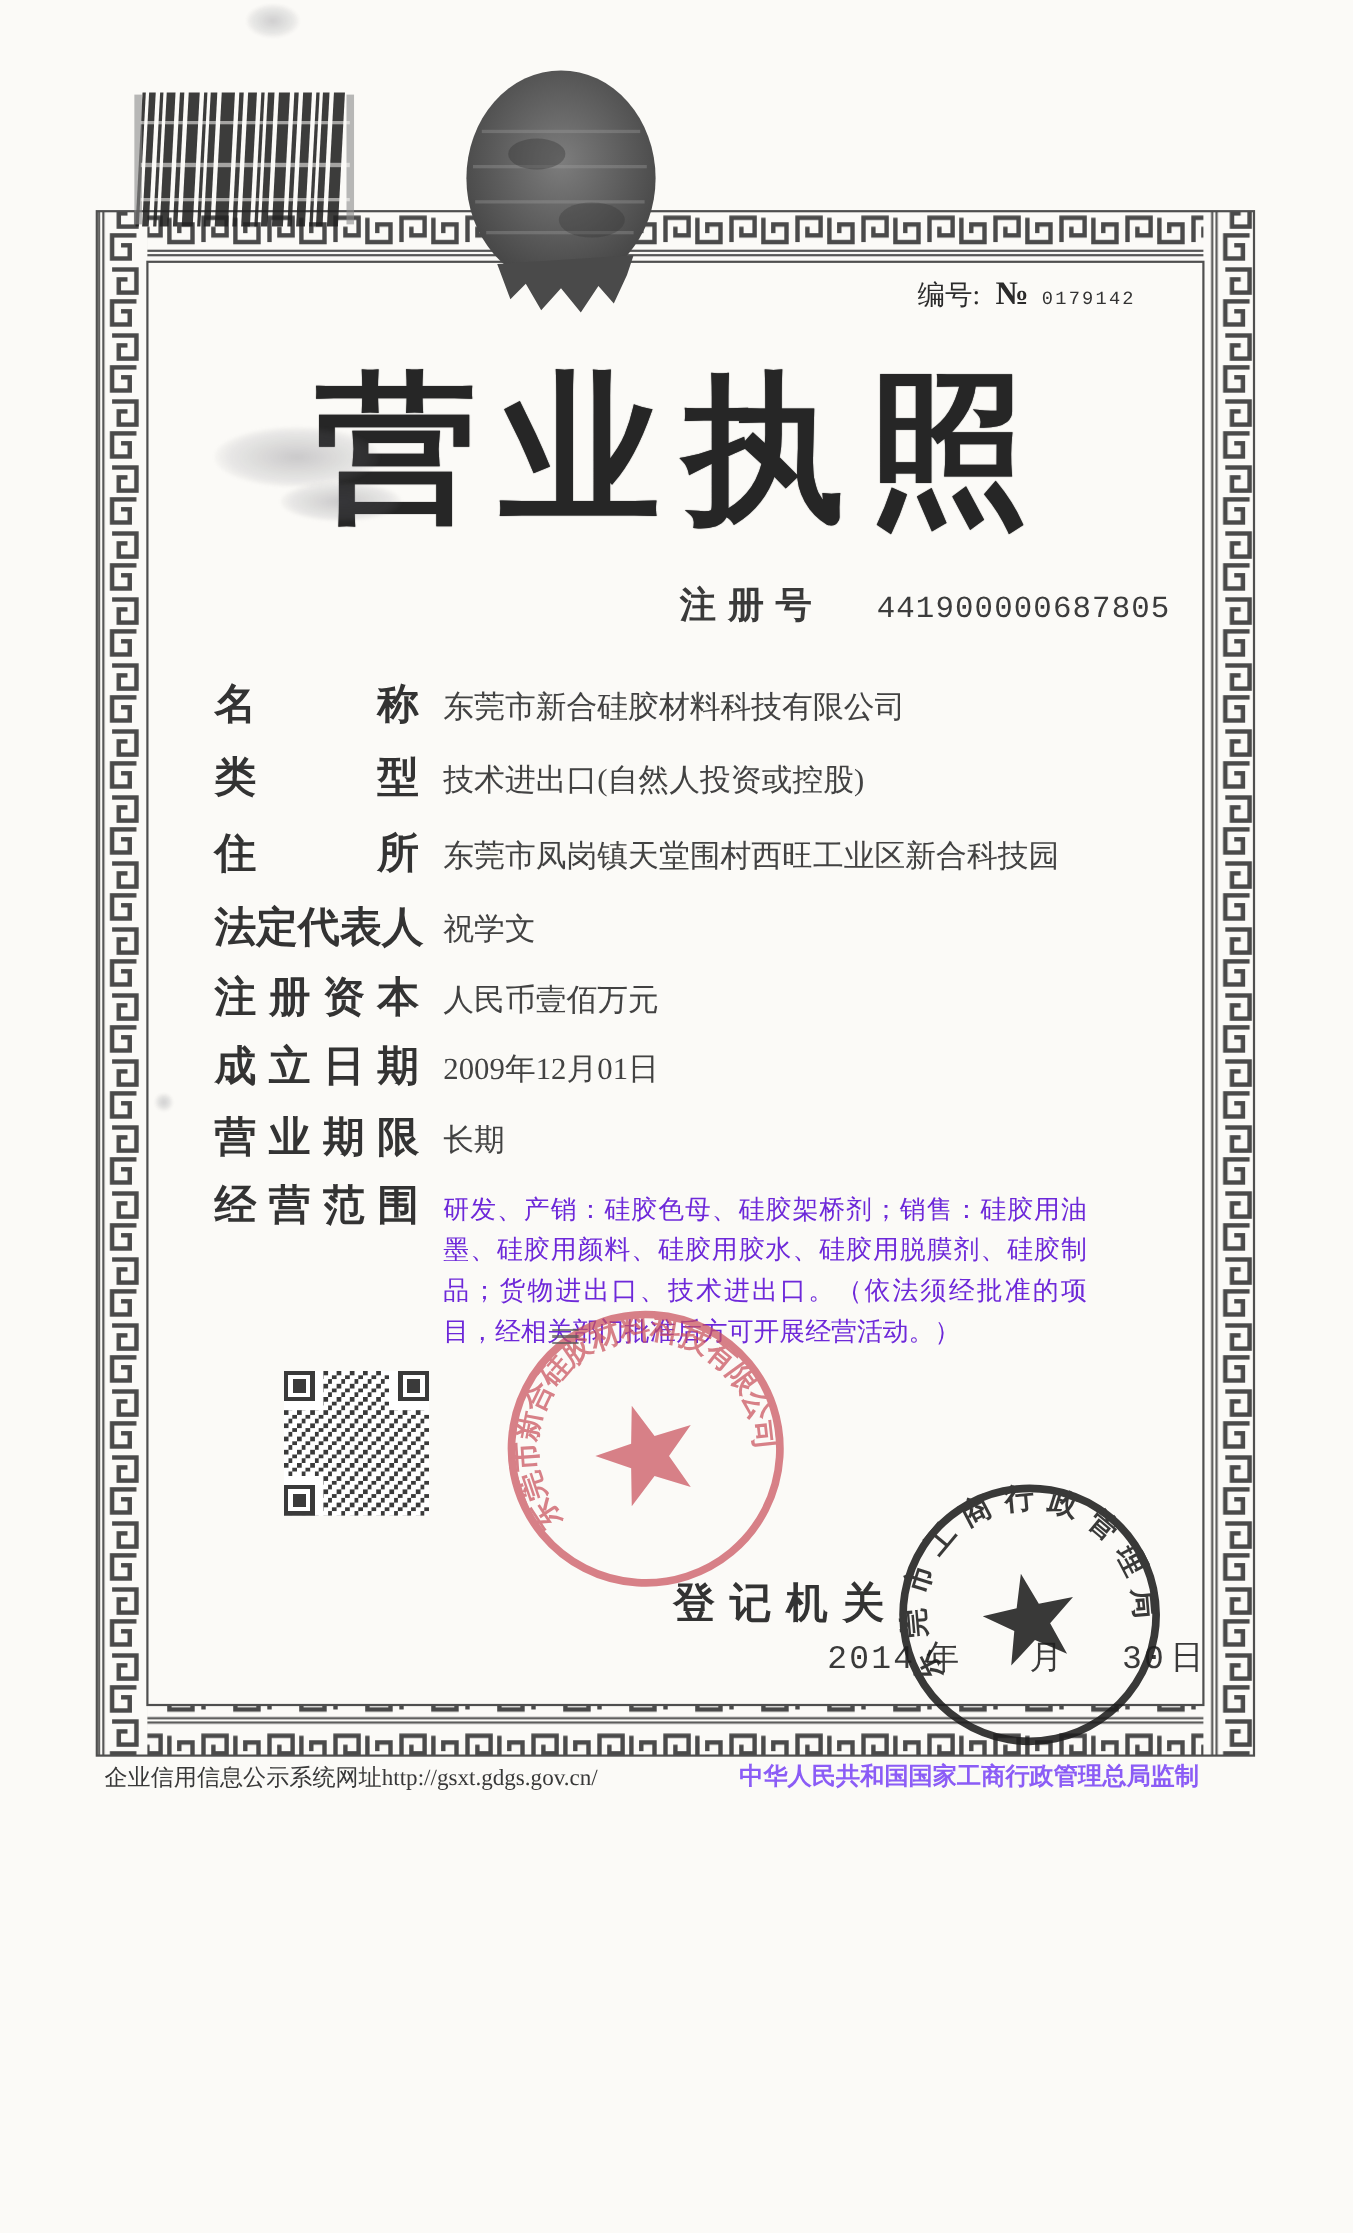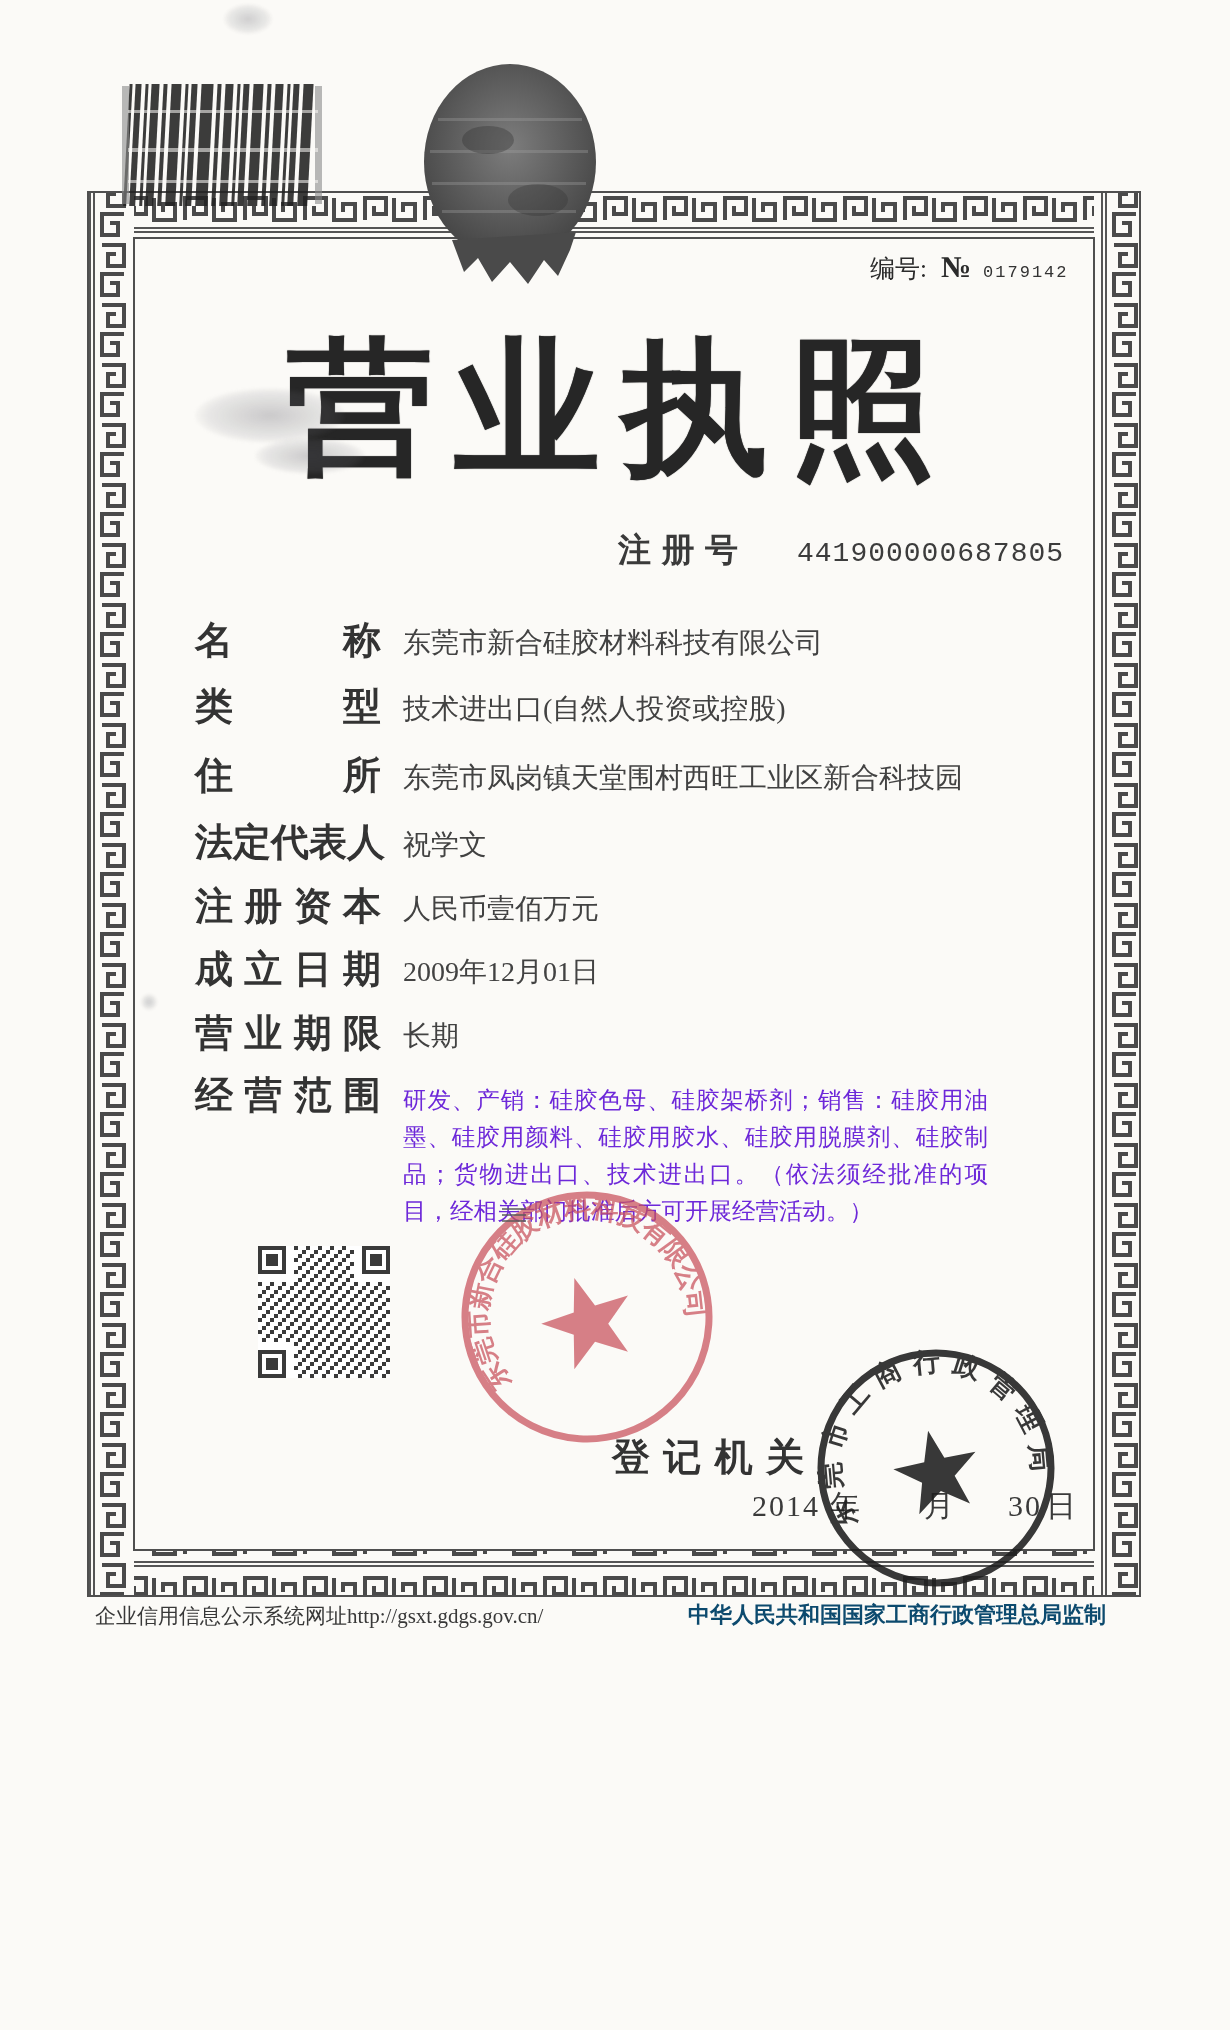--- a/index.html
+++ b/index.html
@@ -14,43 +14,43 @@
   
   .chars{display:flex;justify-content:space-between;}
   
   .title{
     left:287px;top:335px;width:648px;height:156px;
     font-size:146px;font-weight:900;line-height:1;
     color:#262626;font-family:"Liberation Sans",sans-serif;
     text-shadow:0 0 1px #3a3a3a;
   }
   
-  .serial{left:870px;top:250px;display:flex;align-items:baseline;font-size:25px;color:#2b2b2b;}
+  .serial{left:834px;top:250px;display:flex;align-items:baseline;font-size:25px;color:#2b2b2b;}
   .serial .nmark{font-size:30px;font-weight:700;margin-left:14px;}
   .serial .snum{font-family:"Liberation Mono",monospace;font-size:17px;letter-spacing:2px;margin-left:12px;color:#333;}
   
   .regline{left:618px;top:528px;display:flex;align-items:baseline;}
   .regline .rlabel{width:120px;font-size:33px;color:#3a3a3a;font-weight:600;}
   .regline .rnum{margin-left:59px;font-family:"Liberation Mono",monospace;font-size:28px;letter-spacing:1px;color:#3c3c3c;}
   
   .row{position:absolute;left:195px;display:flex;align-items:flex-start;}
   .f-label{width:186px;font-size:38px;font-weight:600;color:#333;flex:none;}
   .f-value{margin-left:22px;padding-top:9px;font-size:28px;color:#424242;white-space:nowrap;}
   .f-value.scope{white-space:normal;width:585px;font-size:23.5px;line-height:37px;text-align:justify;color:#6d28d9;padding-top:12px;}
   
   .registrar{left:612px;top:1432px;width:192px;font-size:38px;font-weight:600;color:#333;}
   .dateline{left:752px;top:1486px;display:flex;align-items:baseline;font-size:30px;color:#3a3a3a;letter-spacing:2px;}
-  .dateline .num{font-family:Liberation Serif, serif;}
+  .dateline .num{font-family:Liberation Mono, monospace;}
   .dateline .u1{margin-left:10px;}
   .dateline .u2{margin-left:62px;}
   .dateline .d{margin-left:52px;}
   .dateline .u3{margin-left:4px;}
   
   .footL{left:95px;top:1602px;font-size:21px;color:#383838;}
-  .footR{left:688px;top:1600px;font-size:22px;font-weight:600;color:#0c4a6e;}
+  .footR{left:672px;top:1600px;font-size:22px;font-weight:600;color:#8b5cf6;}
   
   .smudge{position:absolute;border-radius:50%;
     background:radial-gradient(ellipse at center, rgba(90,90,100,0.30), rgba(120,120,128,0.14) 58%, rgba(0,0,0,0) 75%);
     filter:blur(1.5px);}
   .mark-lines{position:absolute;background:repeating-linear-gradient(to bottom,#5a5a5a 0 2px, rgba(0,0,0,0) 2px 6px);opacity:.75;}
 </style>
 </head>
 <body>
 
 <div class="page">

